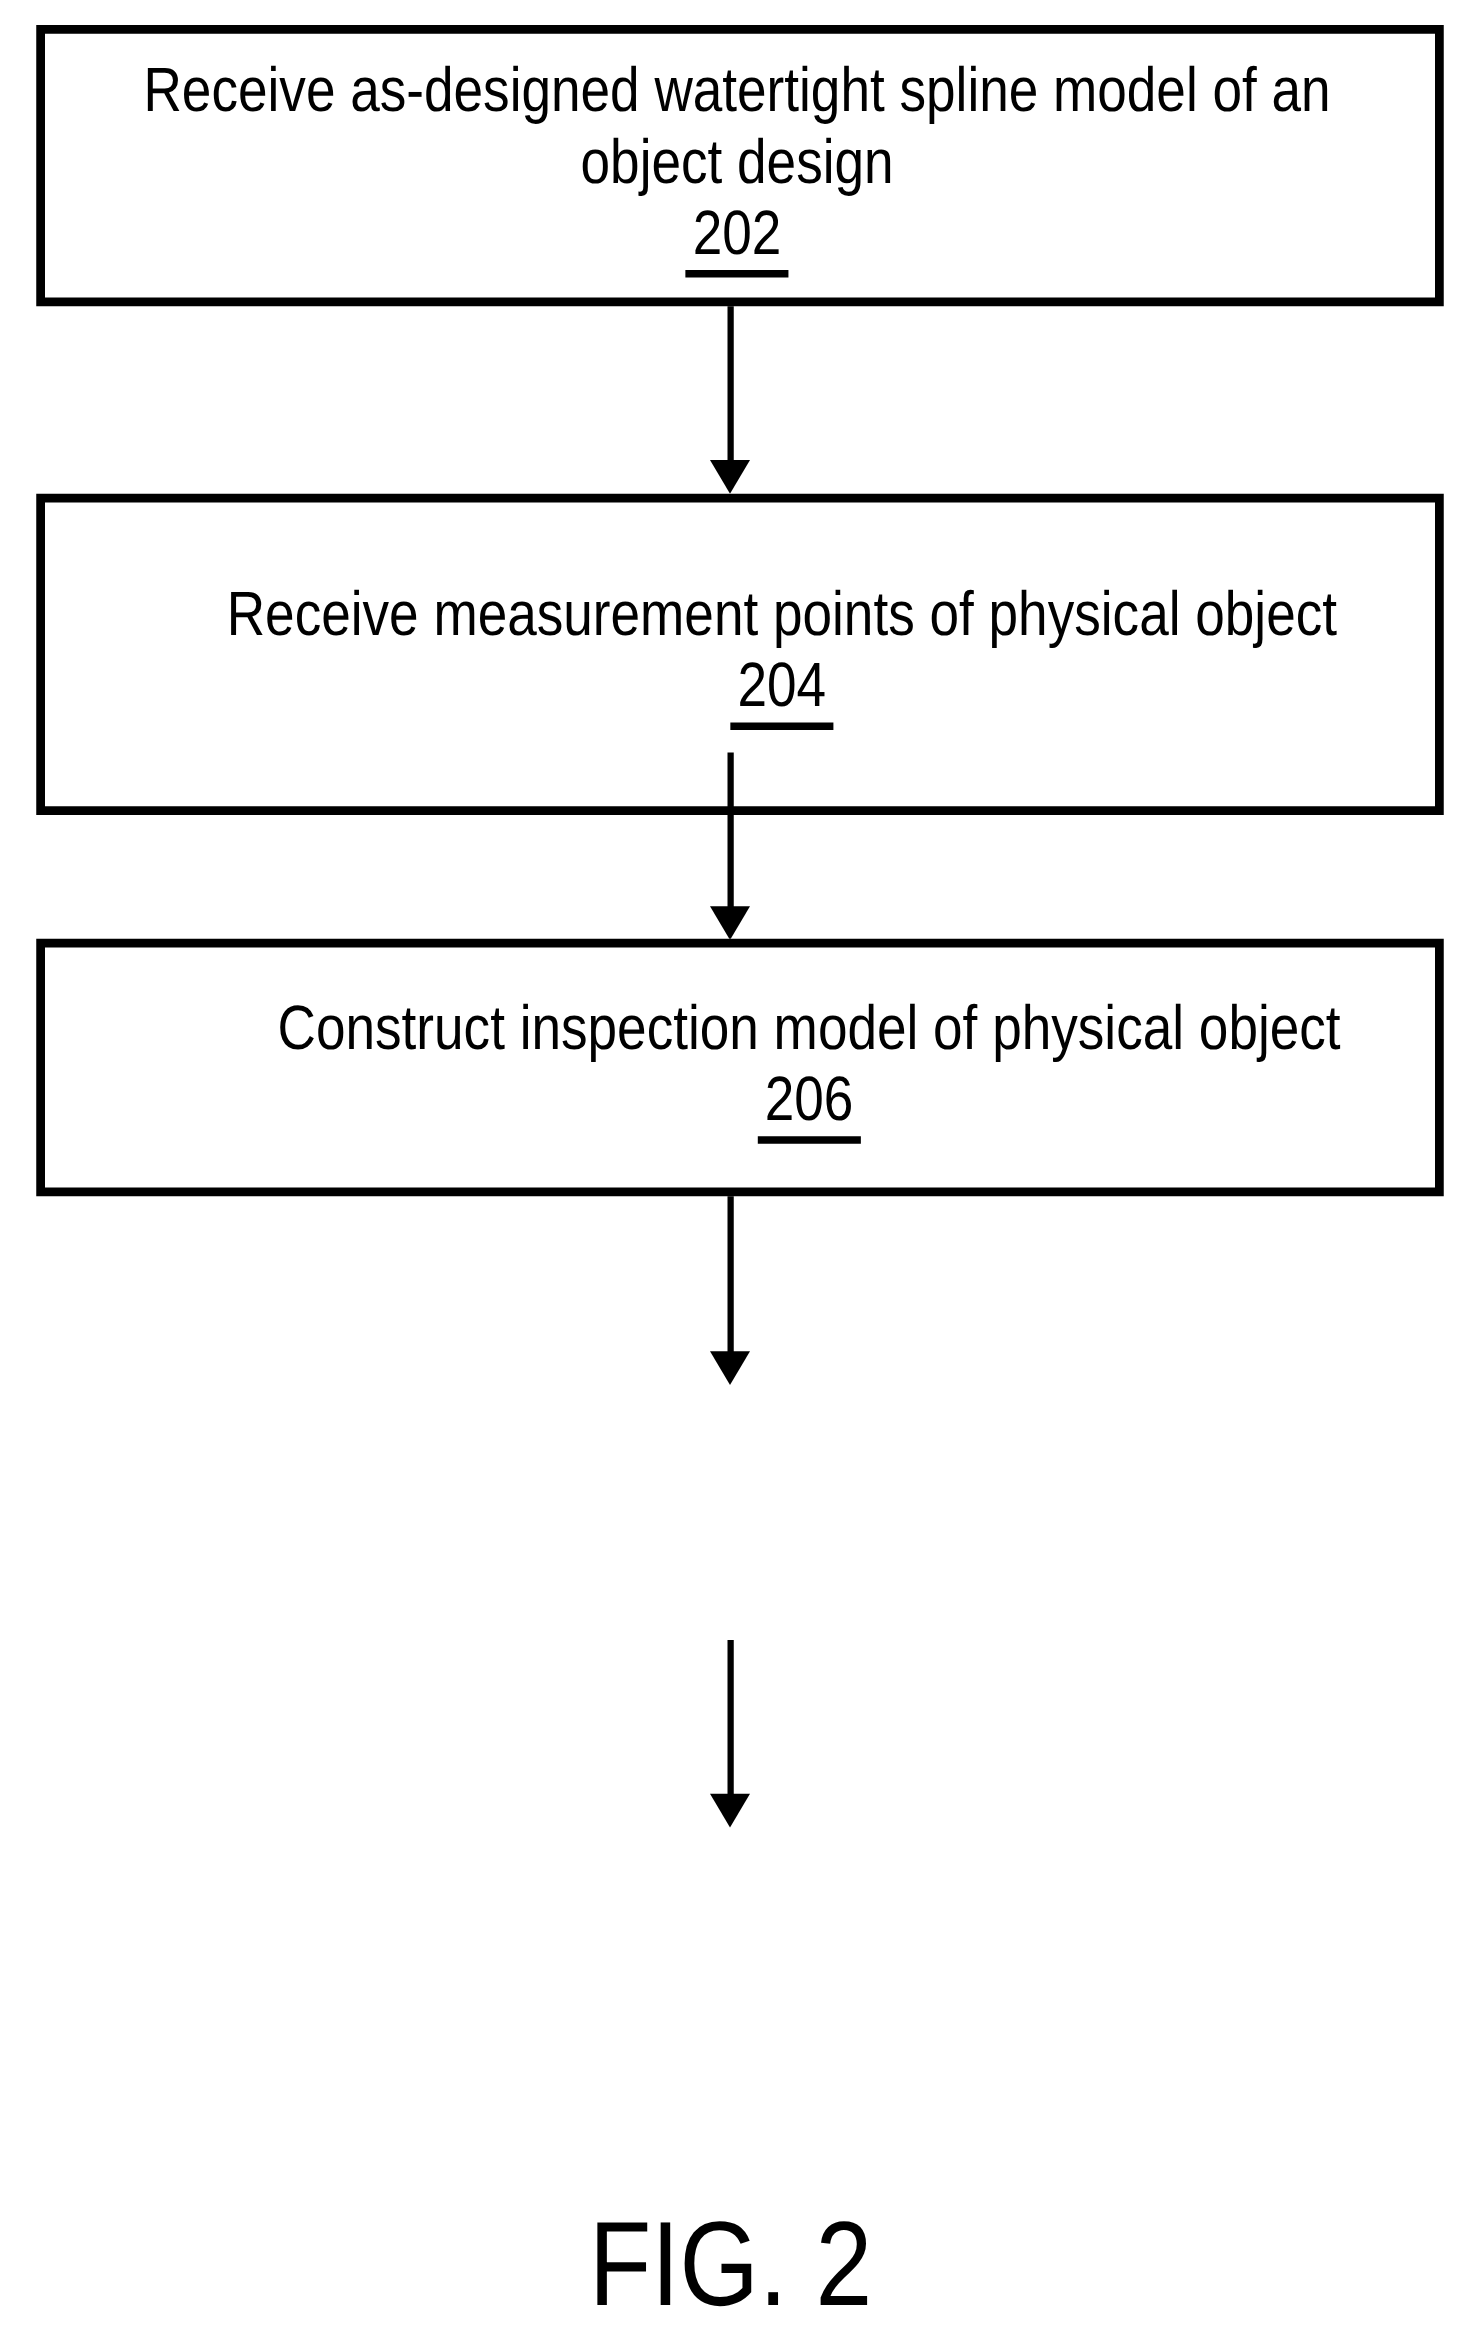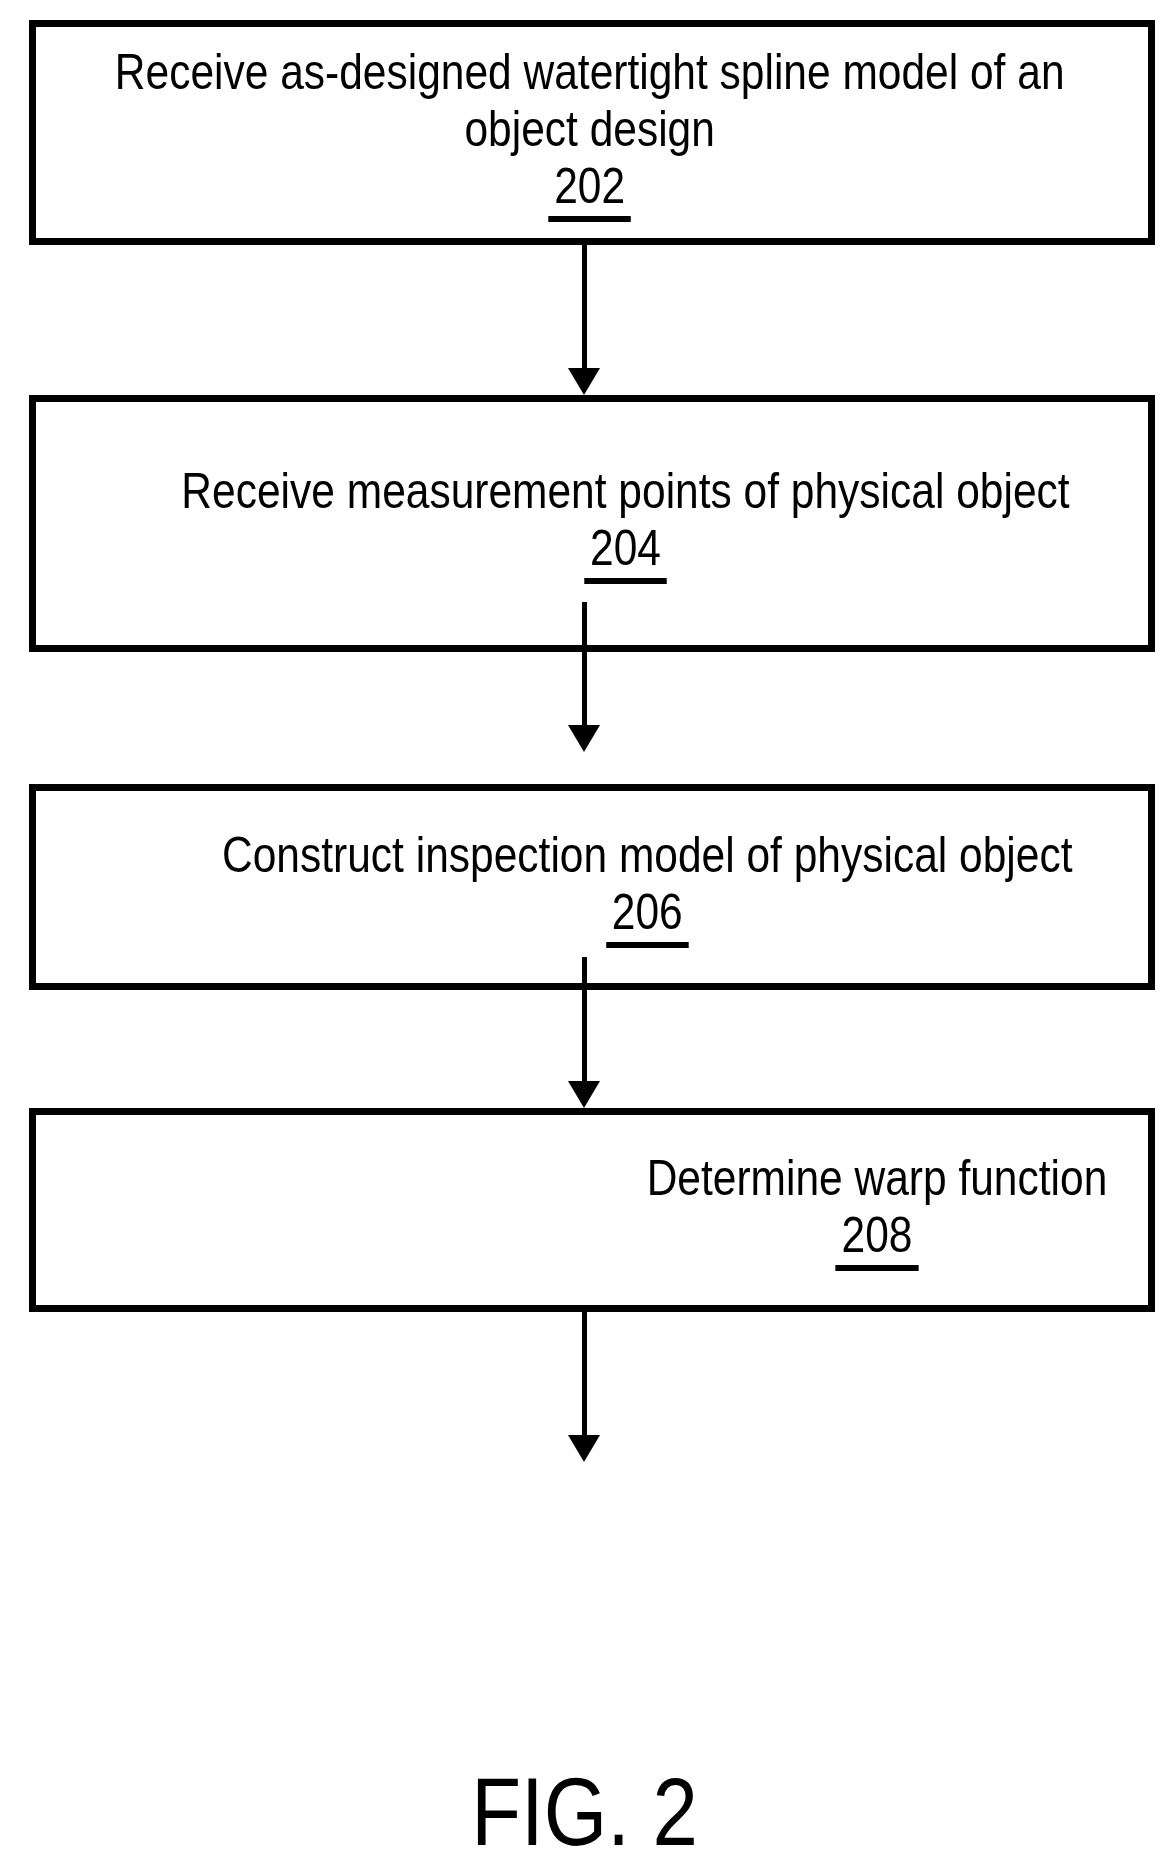--- a/index.html
+++ b/index.html
@@ -43,21 +43,21 @@
   .box-ref {
     font-size: 50px;
     line-height: 57px;
     display: inline-block;
     border-bottom: 6px solid #000000;
     padding: 0 7px 1px 7px;
     white-space: nowrap;
   }
   .b1 { top: 20px;   height: 225px; }
   .b2 { top: 395px;  height: 257px; }
-  .b3 { top: 751px;  height: 206px; margin-top: 33px; }
+  .b3 { top: 751px;  height: 206px; }
   .b4 { top: 1108px; height: 204px; }
   .b5 { top: 1462px; height: 207px; }
 
   .arrow-stem {
     position: absolute;
     left: 582px;
     width: 5px;
     background: #000000;
   }
   .arrow-head {
@@ -120,26 +120,20 @@
   <div class="box b3">
     <div class="box-content">
       <span class="box-line">Construct inspection model of physical object</span>
       <span class="box-ref">206</span>
     </div>
   </div>
 
   <div class="arrow-stem a3s"></div>
   <div class="arrow-head a3h"></div>
 
-  <div class="box b4">
-    <div class="box-content">
-      <span class="box-line">Determine warp function</span>
-      <span class="box-ref">208</span>
-    </div>
-  </div>
 
   <div class="arrow-stem a4s"></div>
   <div class="arrow-head a4h"></div>
 
 
   <div class="fig-caption">FIG. 2</div>
 
 </div>
 
 </body></html>

